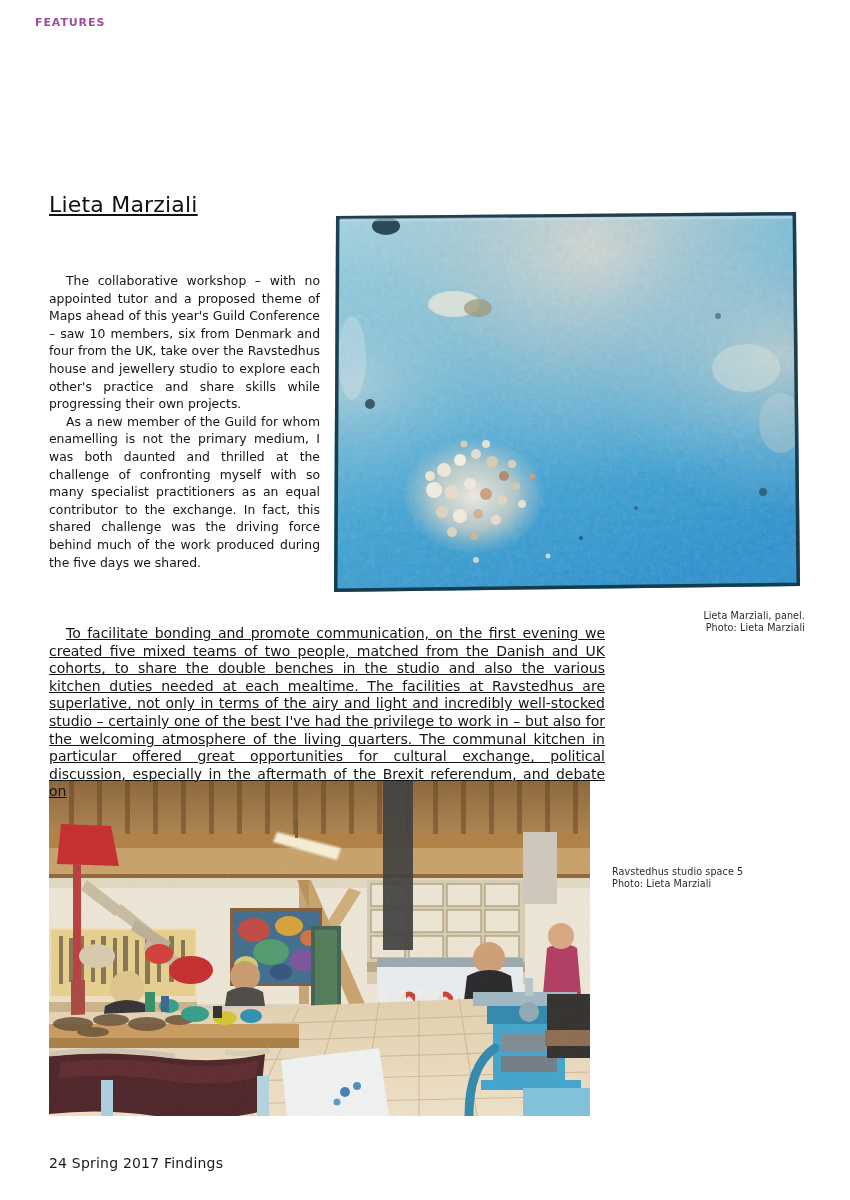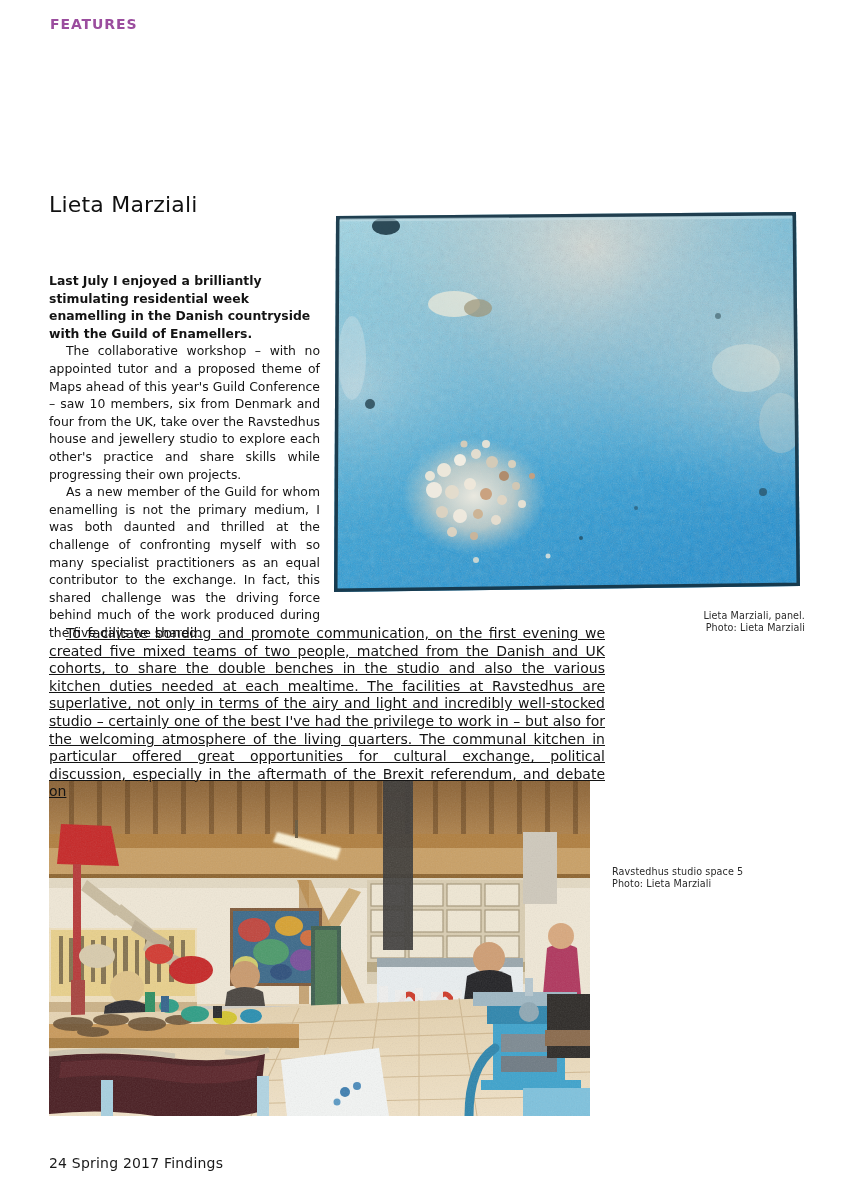--- a/index.html
+++ b/index.html
@@ -17,23 +17,23 @@
   }
 
   .page {
     position: absolute;
     inset: 0;
   }
 
   
   .kicker {
     position: absolute;
-    left: 50px;
+    left: 35px;
     top: 16px;
-    font-size: 14px;
+    font-size: 11px;
     letter-spacing: 0.9px;
     font-weight: 600;
     color: #9b4d9e;
     font-family: "DejaVu Sans", "Liberation Sans", sans-serif;
   }
 
   .title {
     position: absolute;
     left: 49px;
     top: 82px;
@@ -59,20 +59,21 @@
 
   .byline {
     position: absolute;
     left: 49px;
     top: 192px;
     font-size: 22px;
     line-height: 26px;
     font-weight: 400;
     color: #111;
     letter-spacing: 0.2px;
+    text-decoration: underline;
   }
 
   
   .col-narrow {
     position: absolute;
     left: 49px;
     top: 272px;
     width: 271px;
     font-size: 12.4px;
     line-height: 17.6px;
@@ -507,21 +508,20 @@
       </g>
     </svg>
   </div>
 
   <div class="caption caption-studio">
     <div>Ravstedhus studio space 5</div>
     <div>Photo: Lieta Marziali</div>
   </div>
 
   <div class="col-narrow">
-    <p class="lead">Last July I enjoyed a brilliantly stimulating residential week enamelling in the Danish countryside with the Guild of Enamellers.</p>
     <p class="para">The collaborative workshop – with no appointed tutor and a proposed theme of Maps ahead of this year's Guild Conference – saw 10 members, six from Denmark and four from the UK, take over the Ravstedhus house and jewellery studio to explore each other's practice and share skills while progressing their own projects.</p>
     <p class="para">As a new member of the Guild for whom enamelling is not the primary medium, I was both daunted and thrilled at the challenge of confronting myself with so many specialist practitioners as an equal contributor to the exchange. In fact, this shared challenge was the driving force behind much of the work produced during the five days we shared.</p>
   </div>
 
   <div class="col-wide">
     <p class="para">To facilitate bonding and promote communication, on the first evening we created five mixed teams of two people, matched from the Danish and UK cohorts, to share the double benches in the studio and also the various kitchen duties needed at each mealtime. The facilities at Ravstedhus are superlative, not only in terms of the airy and light and incredibly well-stocked studio – certainly one of the best I've had the privilege to work in – but also for the welcoming atmosphere of the living quarters. The communal kitchen in particular offered great opportunities for cultural exchange, political discussion, especially in the aftermath of the Brexit referendum, and debate on</p>
   </div>
 
   <div class="footer">24 Spring 2017 Findings</div>
 

